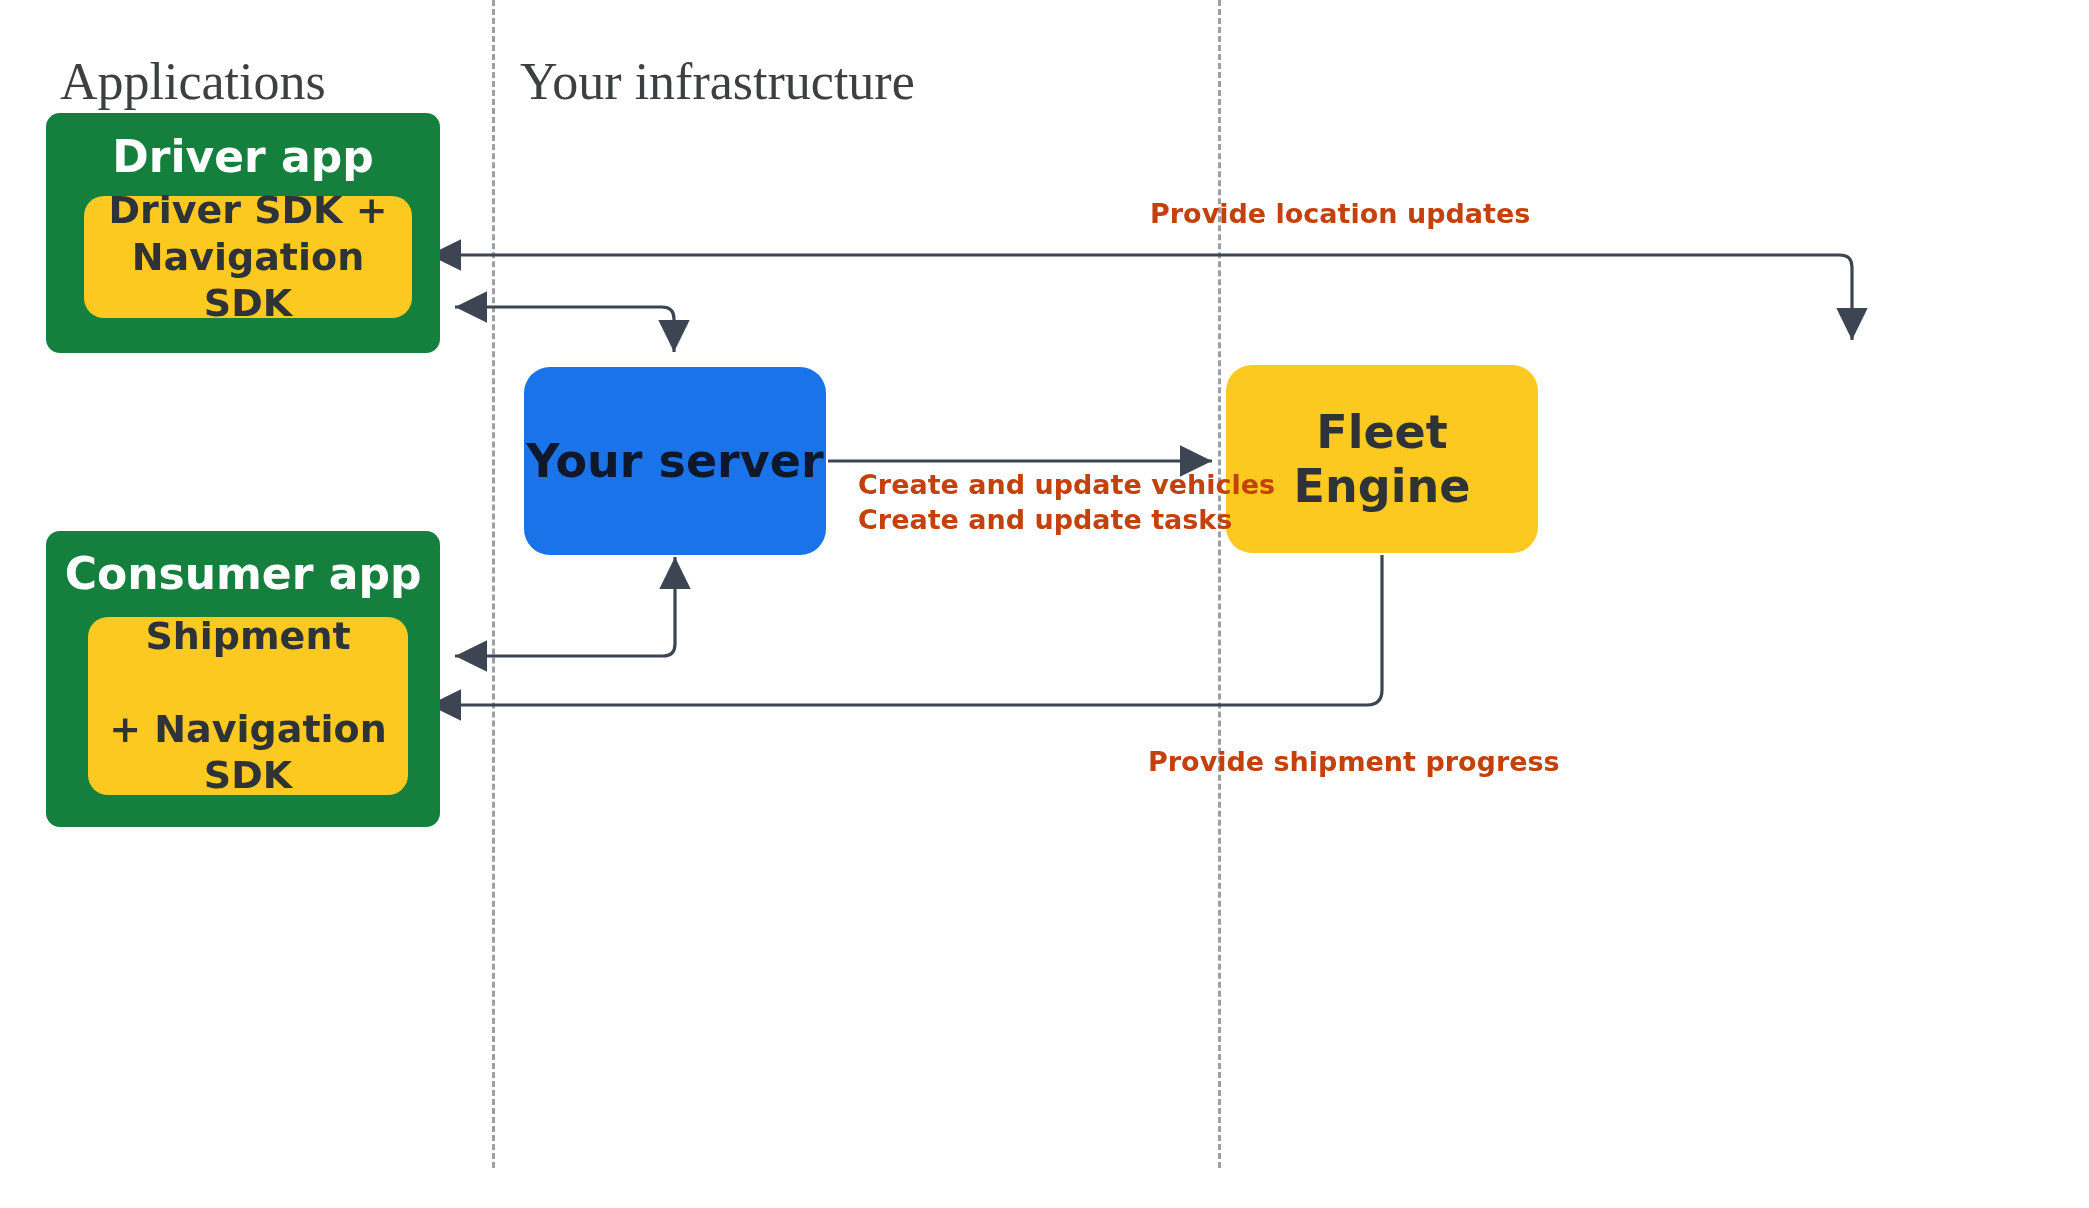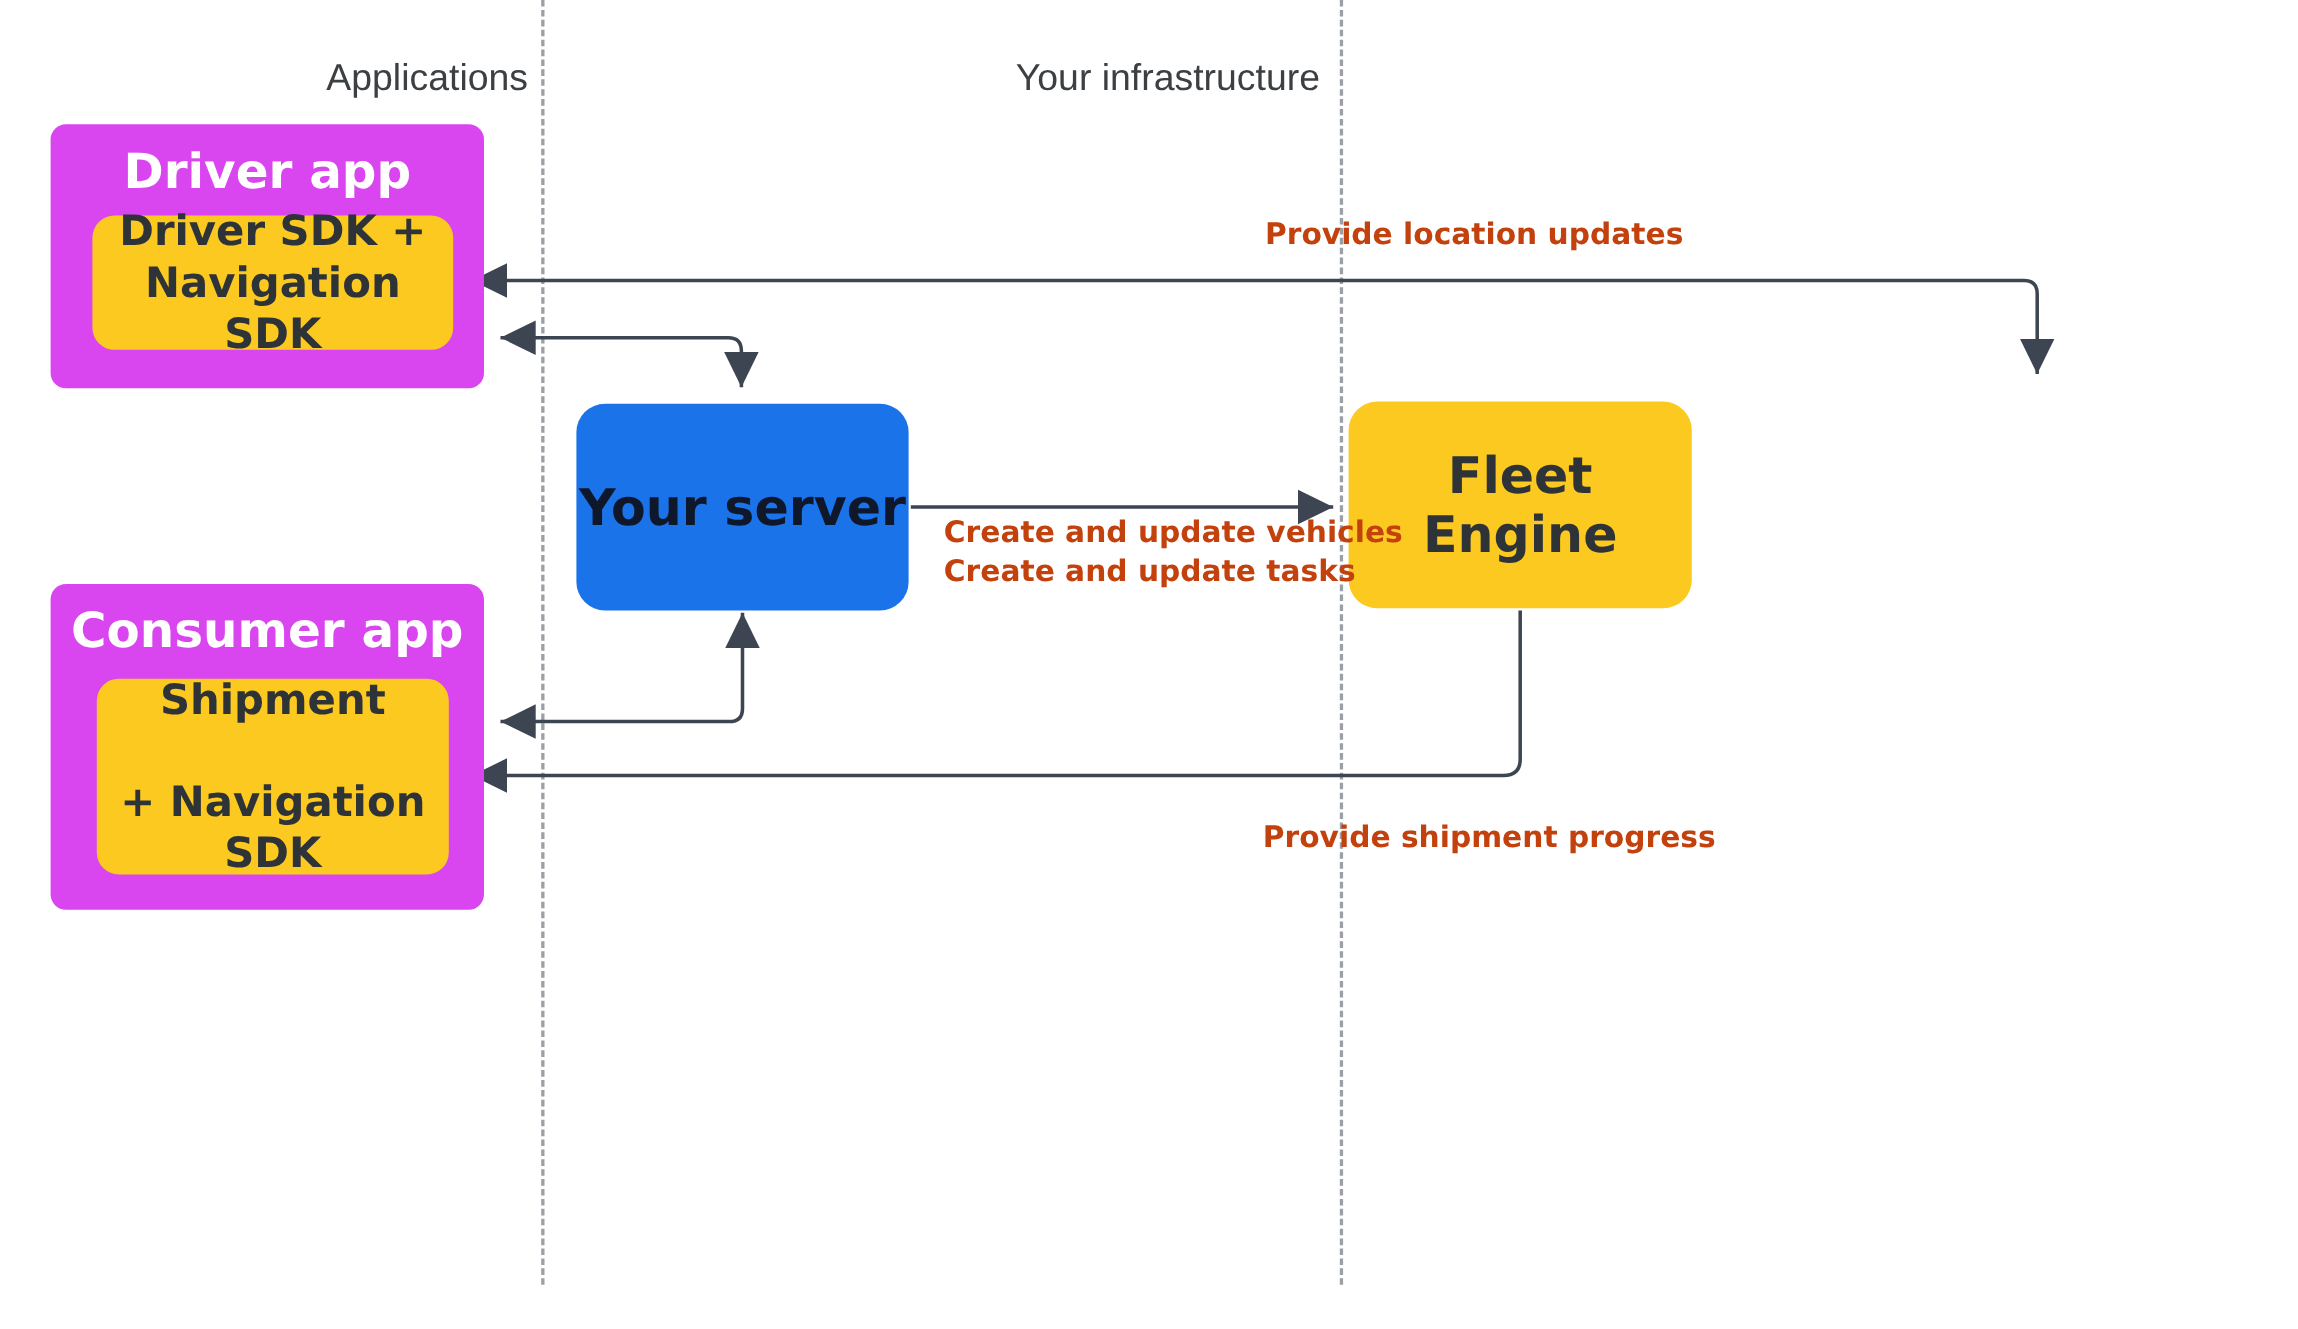--- a/index.html
+++ b/index.html
@@ -15,47 +15,47 @@
     position: relative;
     width: 2089px;
     height: 1208px;
     background: #ffffff;
     overflow: hidden;
   }
 
   
   .col-heading {
     position: absolute;
-    text-align: right;
+    text-align: left;
     color: #3c4043;
-    font-size: 34px;
+    font-size: 52px;
     font-weight: 400;
     letter-spacing: 0px;
     white-space: nowrap;
-    font-family: Liberation Sans, sans-serif;
+    font-family: Liberation Serif, serif;
   }
   #head-applications { left: 60px;  top: 52px; width: 420px; }
   #head-your-infra   { left: 520px; top: 52px; width: 680px; }
   #head-google-infra { left: 1240px; top: 52px; width: 800px; }
 
   
   .divider {
     position: absolute;
     top: 0;
     width: 0;
     border-left: 3px dashed #9aa0a6;
     height: 1168px;
   }
   #divider-1 { left: 492px; }
   #divider-2 { left: 1218px; }
 
   
   .app-box {
     position: absolute;
-    background: #d946ef;
+    background: #15803d;
     border-radius: 14px;
     box-sizing: border-box;
   }
   .app-title {
     position: absolute;
     left: 0;
     width: 100%;
     text-align: center;
     color: #ffffff;
     font-weight: 700;

